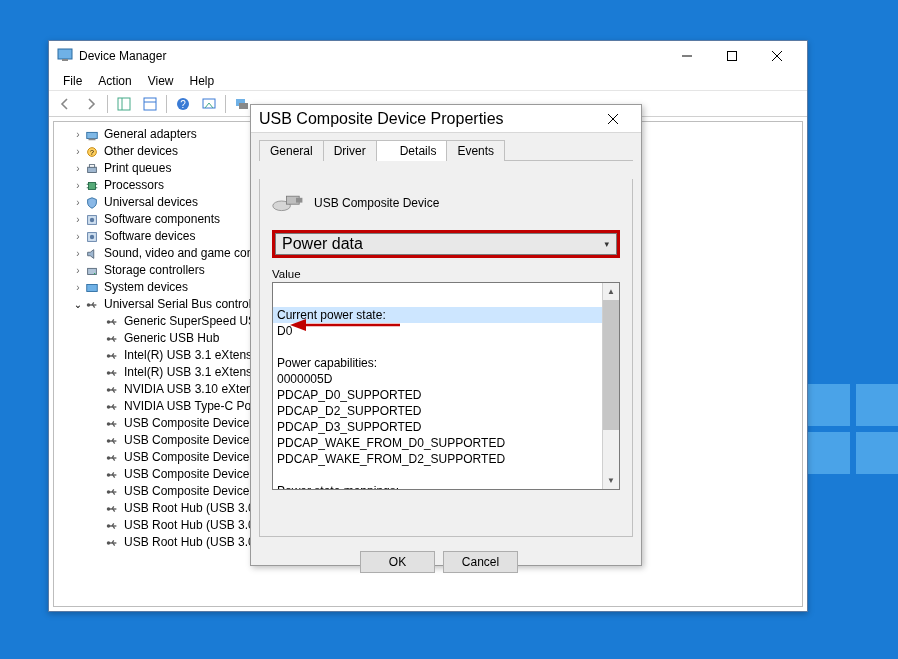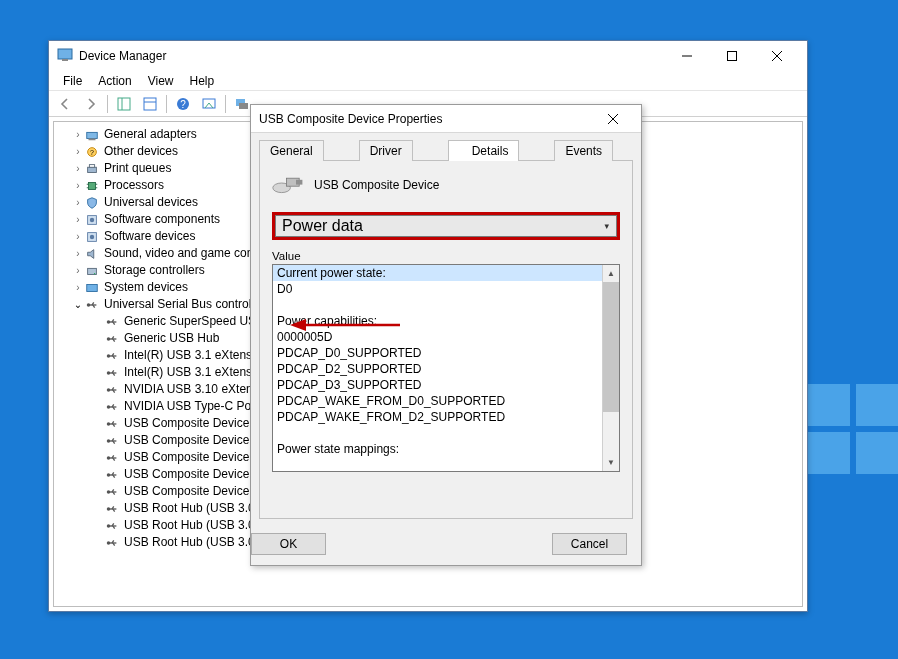--- a/index.html
+++ b/index.html
@@ -33,50 +33,50 @@
 .tree .row { display: flex; align-items: center; height: 17px; white-space: nowrap; }
 .tree .caret { width: 12px; text-align: center; color: #6a6a6a; font-size: 10px; }
 .tree .caret.open { color: #000; }
 .tree .ticon { width: 16px; height: 16px; margin-right: 4px; display: inline-flex; align-items: center; justify-content: center; }
 .tree .ticon svg { width: 14px; height: 14px; }
 .tree .l1 { padding-left: 12px; }
 .tree .l2 { padding-left: 44px; }
 
 
 .dialog { position: absolute; left: 250px; top: 104px; width: 392px; height: 462px; background: #f0f0f0; border: 1px solid #9a9a9a; box-shadow: 2px 2px 6px rgba(0,0,0,0.25); }
-.dlgtitle { height: 28px; background: #fff; display: flex; align-items: center; padding: 0 8px; border-bottom: 1px solid #d8d8d8; font-size: 12px; }
+.dlgtitle { height: 28px; background: #fff; display: flex; align-items: center; padding: 0 8px; border-bottom: 1px solid #d8d8d8; font-size: 16px; }
 .dlgtitle .spacer { flex: 1; }
 .dlgtitle .close { width: 40px; height: 27px; display: flex; align-items: center; justify-content: center; }
 .dlgtitle .close svg { width: 10px; height: 10px; }
 
-.tabrow { display: flex; margin: 6px 8px 0 8px; border-bottom: 1px solid #c0c0c0; font-size: 12px; gap: 36px; }
+.tabrow { display: flex; margin: 6px 8px 18px 8px; border-bottom: 1px solid #c0c0c0; font-size: 12px; }
 .tabrow .tab { padding: 3px 10px; border: 1px solid #c0c0c0; border-bottom: none; background: #f0f0f0; margin-right: -1px; position: relative; top: 1px; }
 .tabrow .tab.active { background: #fff; z-index: 1; padding-left: 23px; }
 
 .tabcontent { border: 1px solid #c0c0c0; border-top: none; margin: 0 8px 8px 8px; height: 358px; background: #f0f0f0; padding: 10px 12px; }
 
 .devheader { display: flex; align-items: center; gap: 10px; margin-bottom: 14px; }
 .devheader .usbicon svg { width: 32px; height: 24px; }
 
 .proplabel { font-size: 11.5px; margin-bottom: 2px; }
 .propbox { position: relative; border: 3px solid #c00000; margin-bottom: 10px; }
 .propselect { width: 100%; height: 22px; border: 1px solid #7a7a7a; background: #e8e8e8; font-size: 16px; padding: 0 20px 0 6px; appearance: none; }
 .propbox .chev { position: absolute; right: 8px; top: 50%; transform: translateY(-50%); pointer-events: none; font-size: 9px; color: #333; }
 
 .valuebox { border: 1px solid #7a7a7a; background: #fff; height: 208px; display: flex; position: relative; }
 .valuelist { flex: 1; overflow: hidden; font-size: 12px; line-height: 16px; padding: 0; }
 .valuelist .line { padding: 0 4px; }
-.valuelist .line.sel { background: #cde6ff; }
+.valuelist .line.sel { background: #cde6ff; margin-top: 24px; }
 .valuescroll { width: 17px; background: #f0f0f0; border-left: 1px solid #cfcfcf; position: relative; }
 .valuescroll .thumb { position: absolute; top: 17px; left: 0; right: 0; height: 130px; background: #c6c6c6; }
 .valuescroll .arr { position: absolute; left: 0; right: 0; height: 17px; display: flex; align-items: center; justify-content: center; font-size: 8px; color: #555; }
 .valuescroll .arr.up { top: 0; }
 .valuescroll .arr.dn { bottom: 0; }
 
-.dlgbuttons { display: flex; justify-content: space-between; gap: 8px; padding: 6px 14px 10px 0; }
+.dlgbuttons { display: flex; justify-content: center; gap: 8px; padding: 6px 14px 10px 0; }
 .dlgbuttons button { width: 75px; height: 22px; border: 1px solid #adadad; background: #e1e1e1; font-size: 12px; }
 
 .redarrow { position: absolute; left: 290px; top: 315px; pointer-events: none; z-index: 5; }
 </style>
 </head>
 <body>
 
 <div class="winlogo">
     <div></div>
     <div></div>

